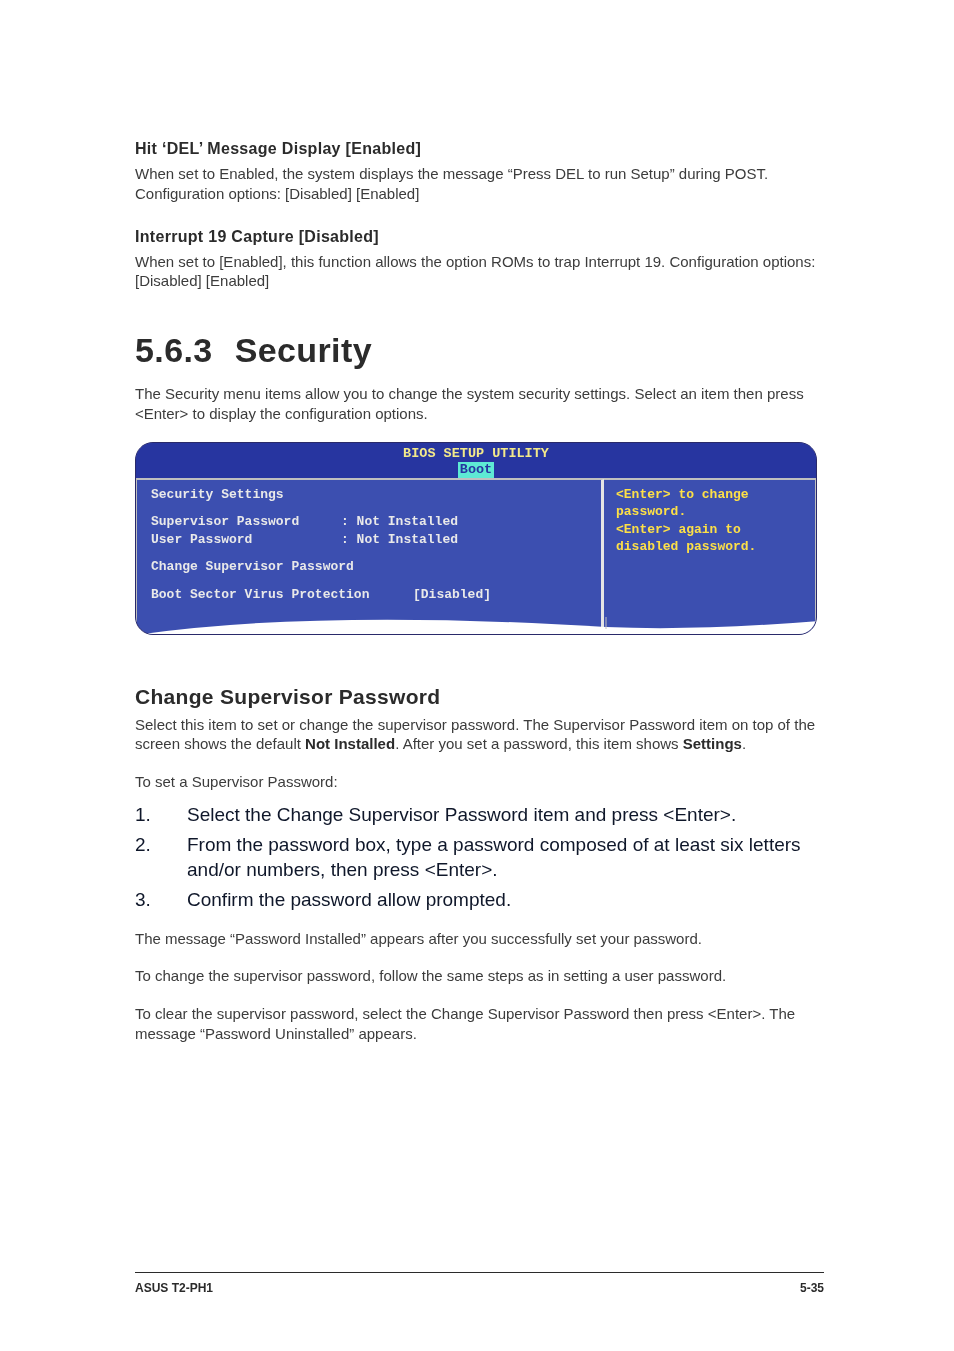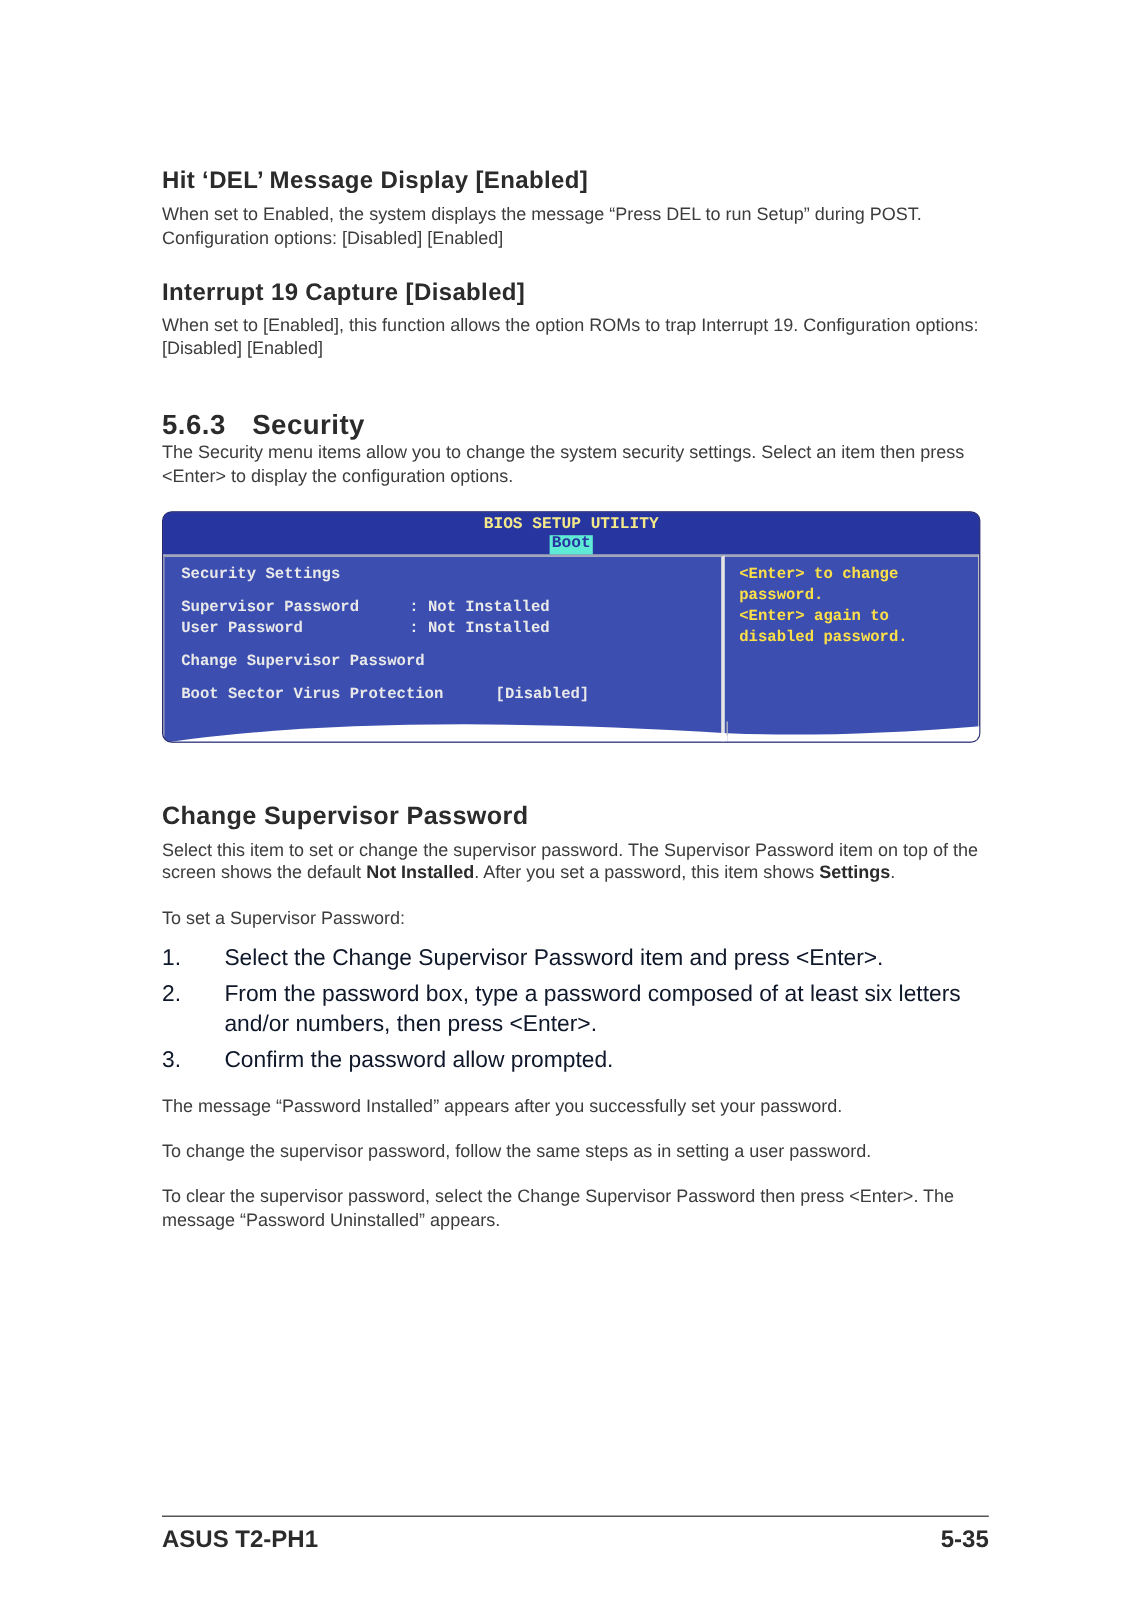--- a/index.html
+++ b/index.html
@@ -12,51 +12,52 @@
       height: 1351px;
       background: #ffffff;
       font-family: "Helvetica Neue", Helvetica, Arial, sans-serif;
       color: #3a3a3a;
       padding: 140px 130px 40px 135px;
       position: relative;
     }
     .heading-bold {
       font-weight: 700;
       color: #2b2b2b;
-      font-size: 20px;
+      font-size: 16px;
       letter-spacing: 0.3px;
       margin-bottom: 6px;
     }
     .body-text {
       font-size: 15px;
       line-height: 1.32;
       color: #3c3c3c;
       margin-bottom: 18px;
     }
     .section-gap {
       margin-top: 24px;
     }
     .big-section {
       margin-top: 40px;
     }
     .section-number-title {
       font-weight: 700;
-      font-size: 23px;
+      font-size: 34px;
       color: #2b2b2b;
       letter-spacing: 0.4px;
+      margin-bottom: 14px;
     }
     .section-number-title .num {
       display: inline-block;
       margin-right: 22px;
     }
     .bios-box {
       margin-top: 18px;
       margin-bottom: 50px;
       border: 1px solid #2a2a6a;
-      border-radius: 8px;
+      border-radius: 18px;
       overflow: hidden;
       width: 682px;
       background: #3c4fb0;
       position: relative;
     }
     .bios-title-bar {
       background: #2735a0;
       text-align: center;
       color: #f3e98a;
       font-family: "Courier New", monospace;
@@ -154,21 +155,21 @@
       right: 130px;
       bottom: 56px;
     }
     .footer-line {
       border-top: 1.5px solid #2b2b2b;
       margin-bottom: 8px;
     }
     .footer-row {
       display: flex;
       justify-content: space-between;
-      font-size: 20px;
+      font-size: 12px;
       font-weight: 700;
       color: #2b2b2b;
     }
   </style>
 </head>
 <body>
 
 <div class="heading-bold">Hit ‘DEL’ Message Display [Enabled]</div>
 <div class="body-text">When set to Enabled, the system displays the message “Press DEL to run Setup” during POST. Configuration options: [Disabled] [Enabled]</div>
 

